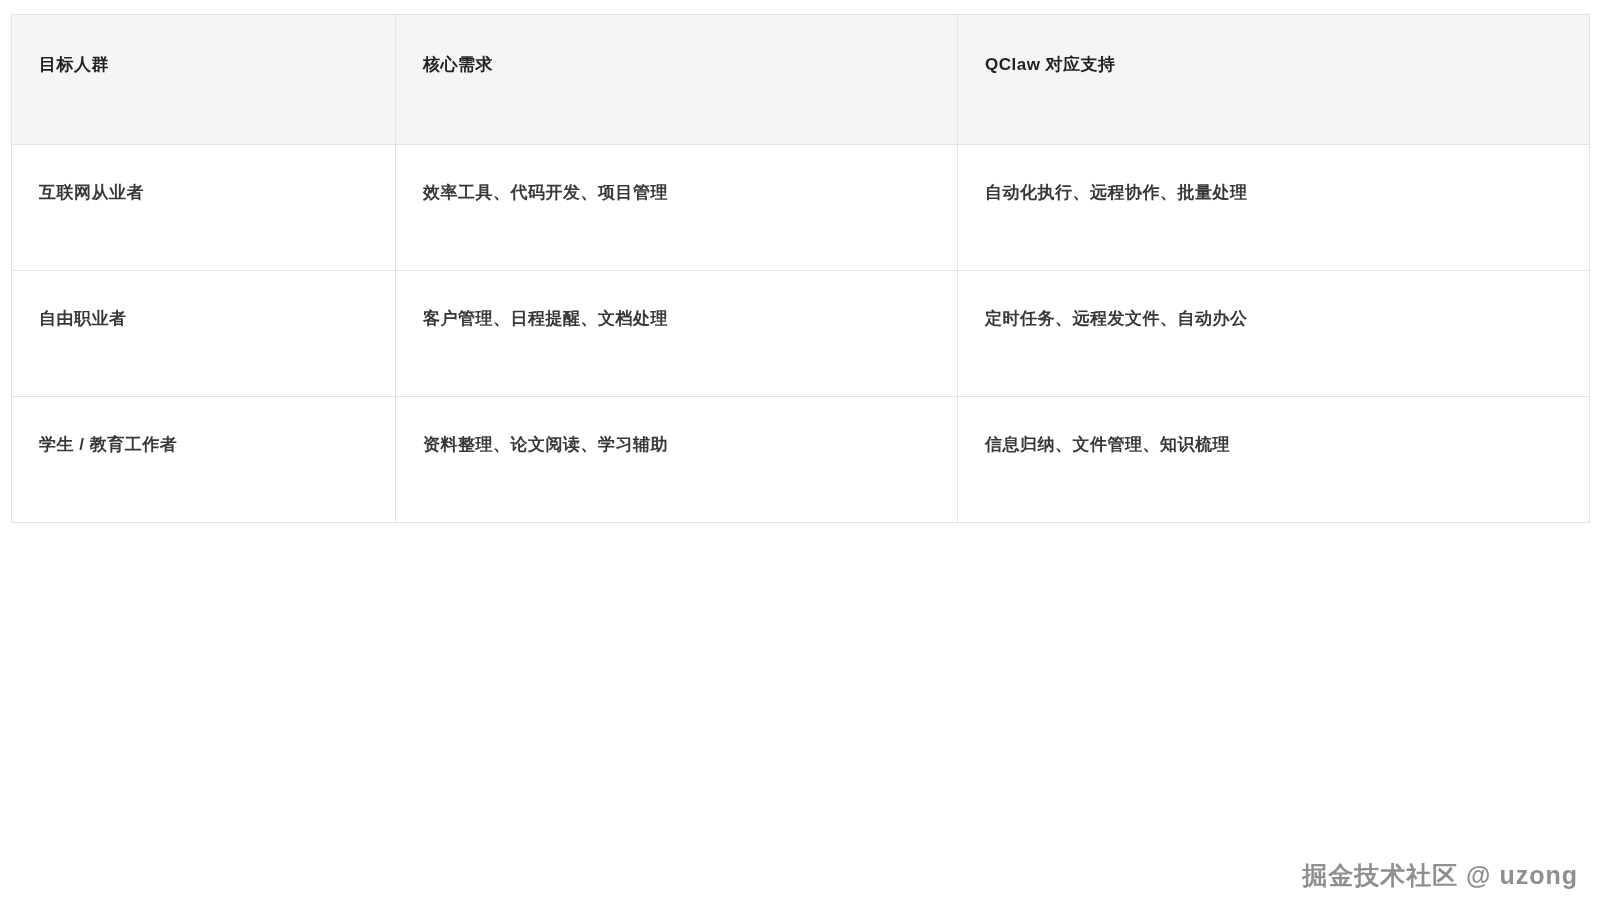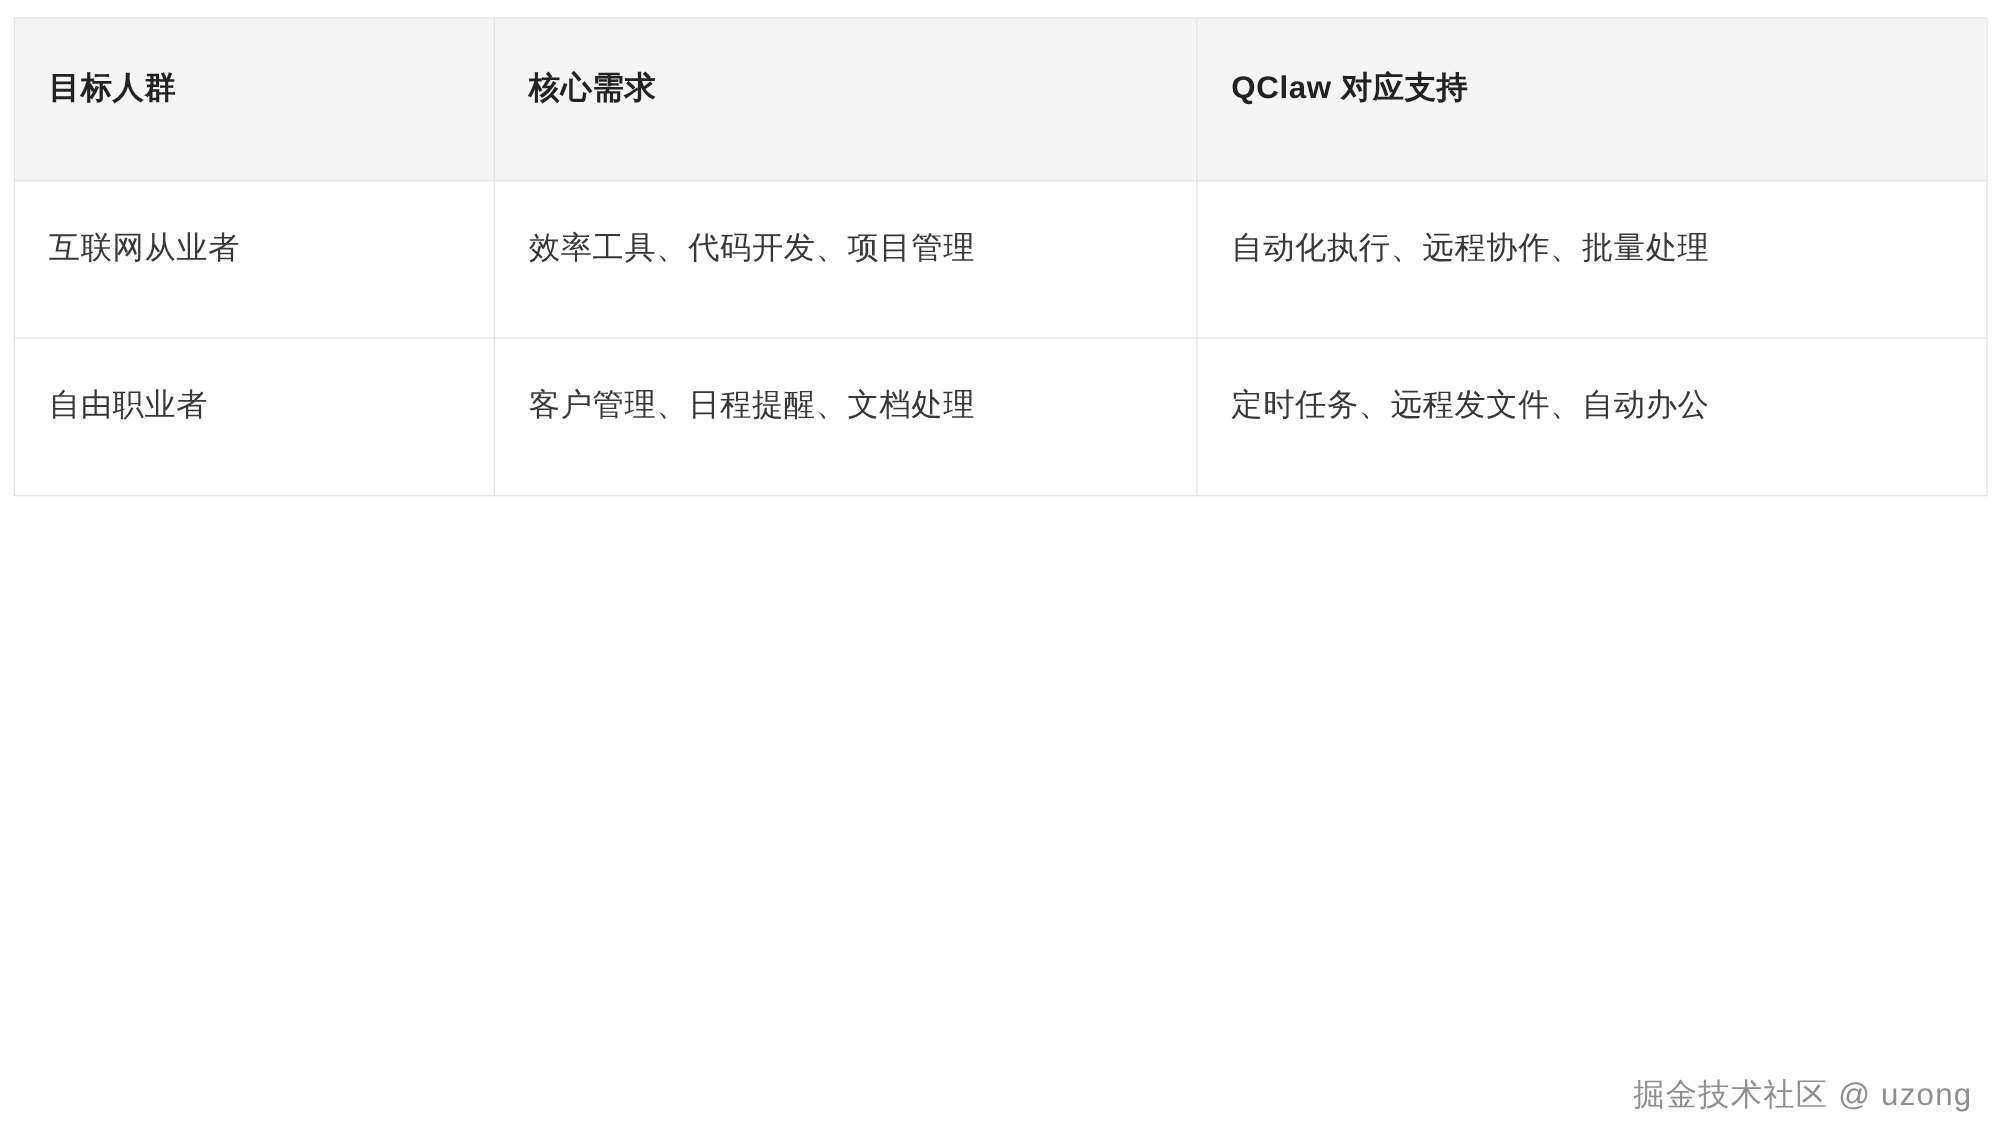--- a/index.html
+++ b/index.html
@@ -31,51 +31,52 @@
   table.audience-table col.c1 { width: 384px; }
   table.audience-table col.c2 { width: 562px; }
   table.audience-table col.c3 { width: 632px; }
 
   table.audience-table th,
   table.audience-table td {
     border: 1px solid #e2e2e2;
     vertical-align: top;
     text-align: left;
     padding: 36px 24px 0 27px;
-    font-size: 25px;
+    font-size: 17px;
     line-height: 1.4;
     letter-spacing: 0.5px;
     overflow: hidden;
     white-space: nowrap;
   }
 
   table.audience-table thead th {
     height: 130px;
     background: #f5f5f6;
     color: #222222;
     font-weight: bold;
     padding-top: 38px;
   }
 
   table.audience-table tbody td {
     height: 126px;
     background: #ffffff;
     color: #383838;
-    font-weight: normal;
+    font-weight: bold;
   }
 
   .watermark {
     position: absolute;
     right: 22px;
     bottom: 26px;
     font-size: 25px;
     letter-spacing: 1px;
     color: rgba(128, 128, 128, 0.88);
     text-shadow: 2px 2px 0 rgba(255, 255, 255, 0.95);
     pointer-events: none;
+    font-weight: bold;
   }
 </style>
 </head>
 <body>
 
 <div class="page">
 
   <table class="audience-table">
     <colgroup>
       <col class="c1">
@@ -93,18 +94,23 @@
       <tr>
         <td>互联网从业者</td>
         <td>效率工具、代码开发、项目管理</td>
         <td>自动化执行、远程协作、批量处理</td>
       </tr>
       <tr>
         <td>自由职业者</td>
         <td>客户管理、日程提醒、文档处理</td>
         <td>定时任务、远程发文件、自动办公</td>
       </tr>
+      <tr>
+        <td>学生 / 教育工作者</td>
+        <td>资料整理、论文阅读、学习辅助</td>
+        <td>信息归纳、文件管理、知识梳理</td>
+      </tr>
     </tbody>
   </table>
 
   <div class="watermark">掘金技术社区 @ uzong</div>
 
 </div>
 
 </body></html>

